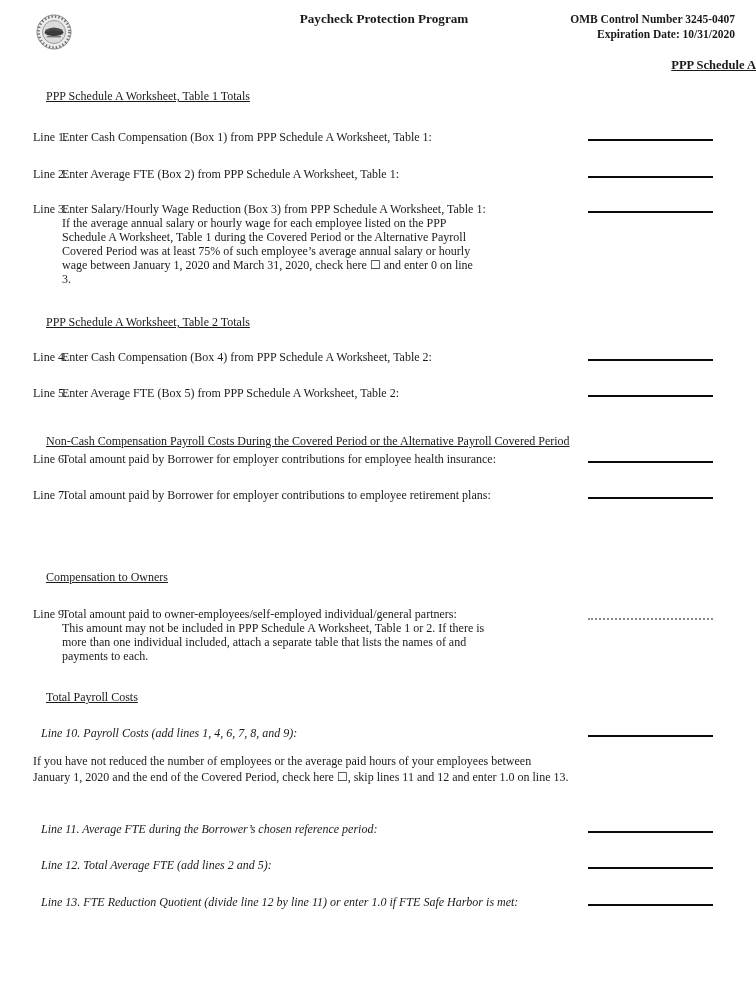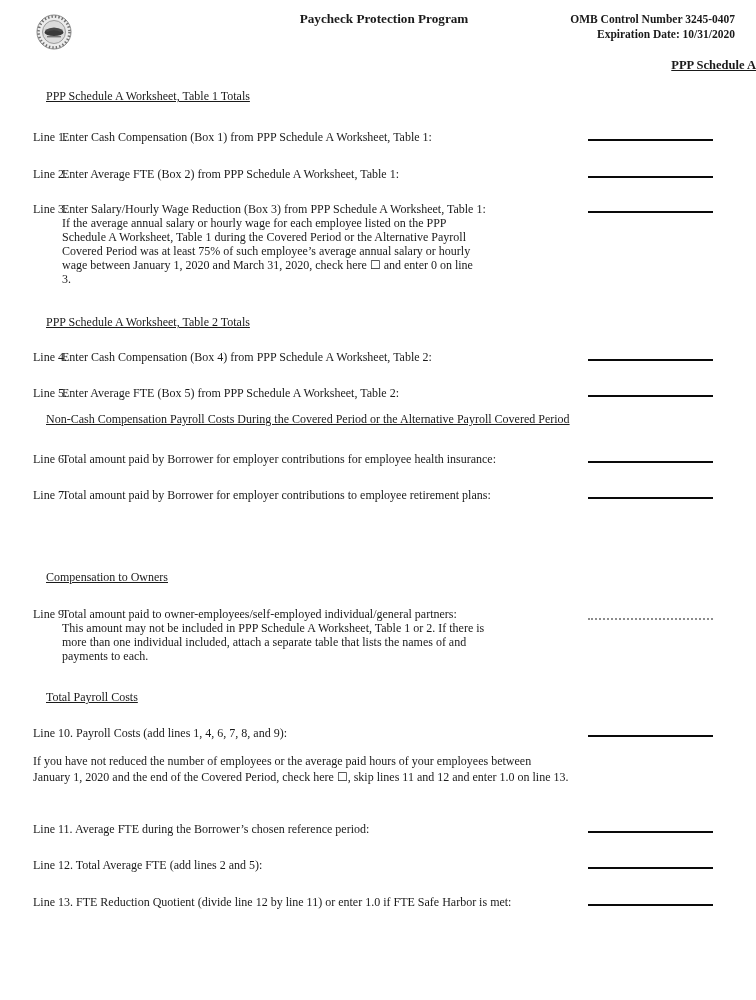--- a/index.html
+++ b/index.html
@@ -16,21 +16,21 @@
   .hdr-right{position:absolute;right:0;top:1px;text-align:right;
     font-weight:bold;font-size:11.5px;line-height:14.5px;}
   .doc-title{position:absolute;top:58px;left:0;right:0;text-align:right;
     font-weight:bold;font-size:12.5px;text-decoration:underline;}
   
   .sec{position:absolute;left:33px;right:43px;text-decoration:underline;margin-left:13px;}
   .row{position:absolute;left:33px;right:43px;}
   .lbl{position:absolute;left:0;top:0;white-space:nowrap;}
   .txt{margin-left:29px;}
   .txt div{white-space:nowrap;}
-  .full{margin-left:0;white-space:nowrap;}
+  .full{margin-left:8px;white-space:nowrap;font-style:italic;}
   .blank{position:absolute;right:0;top:0;width:125px;height:9px;
     border-bottom:2px solid #0a0a0a;}
   .blank.low{top:19px;}
   .blank.dotted{top:2px;border-bottom:2px dotted #8c8c8c;}
   .sec-inline{text-decoration:underline;}
   .note{line-height:16px;white-space:nowrap;}
   .footer{position:absolute;left:33px;top:959px;font-size:11.5px;line-height:14px;color:#222;}
 </style>
 </head>
 <body>
@@ -101,21 +101,21 @@
   </div>
 
   <div class="row" style="top:386px">
     <span class="lbl">Line 5.</span>
     <div class="txt">
         <div>Enter Average FTE (Box 5) from PPP Schedule A Worksheet, Table 2:</div>
       </div>
     <div class="blank"></div>
   </div>
 
-  <div class="sec" style="top:412px">Non-Cash Compensation Payroll Costs During the Covered Period or the Alternative Payroll Covered Period</div>
+  <div class="sec" style="top:434px">Non-Cash Compensation Payroll Costs During the Covered Period or the Alternative Payroll Covered Period</div>
 
   <div class="row" style="top:452px">
     <span class="lbl">Line 6.</span>
     <div class="txt">
         <div>Total amount paid by Borrower for employer contributions for employee health insurance:</div>
       </div>
     <div class="blank"></div>
   </div>
 
   <div class="row" style="top:488px">

